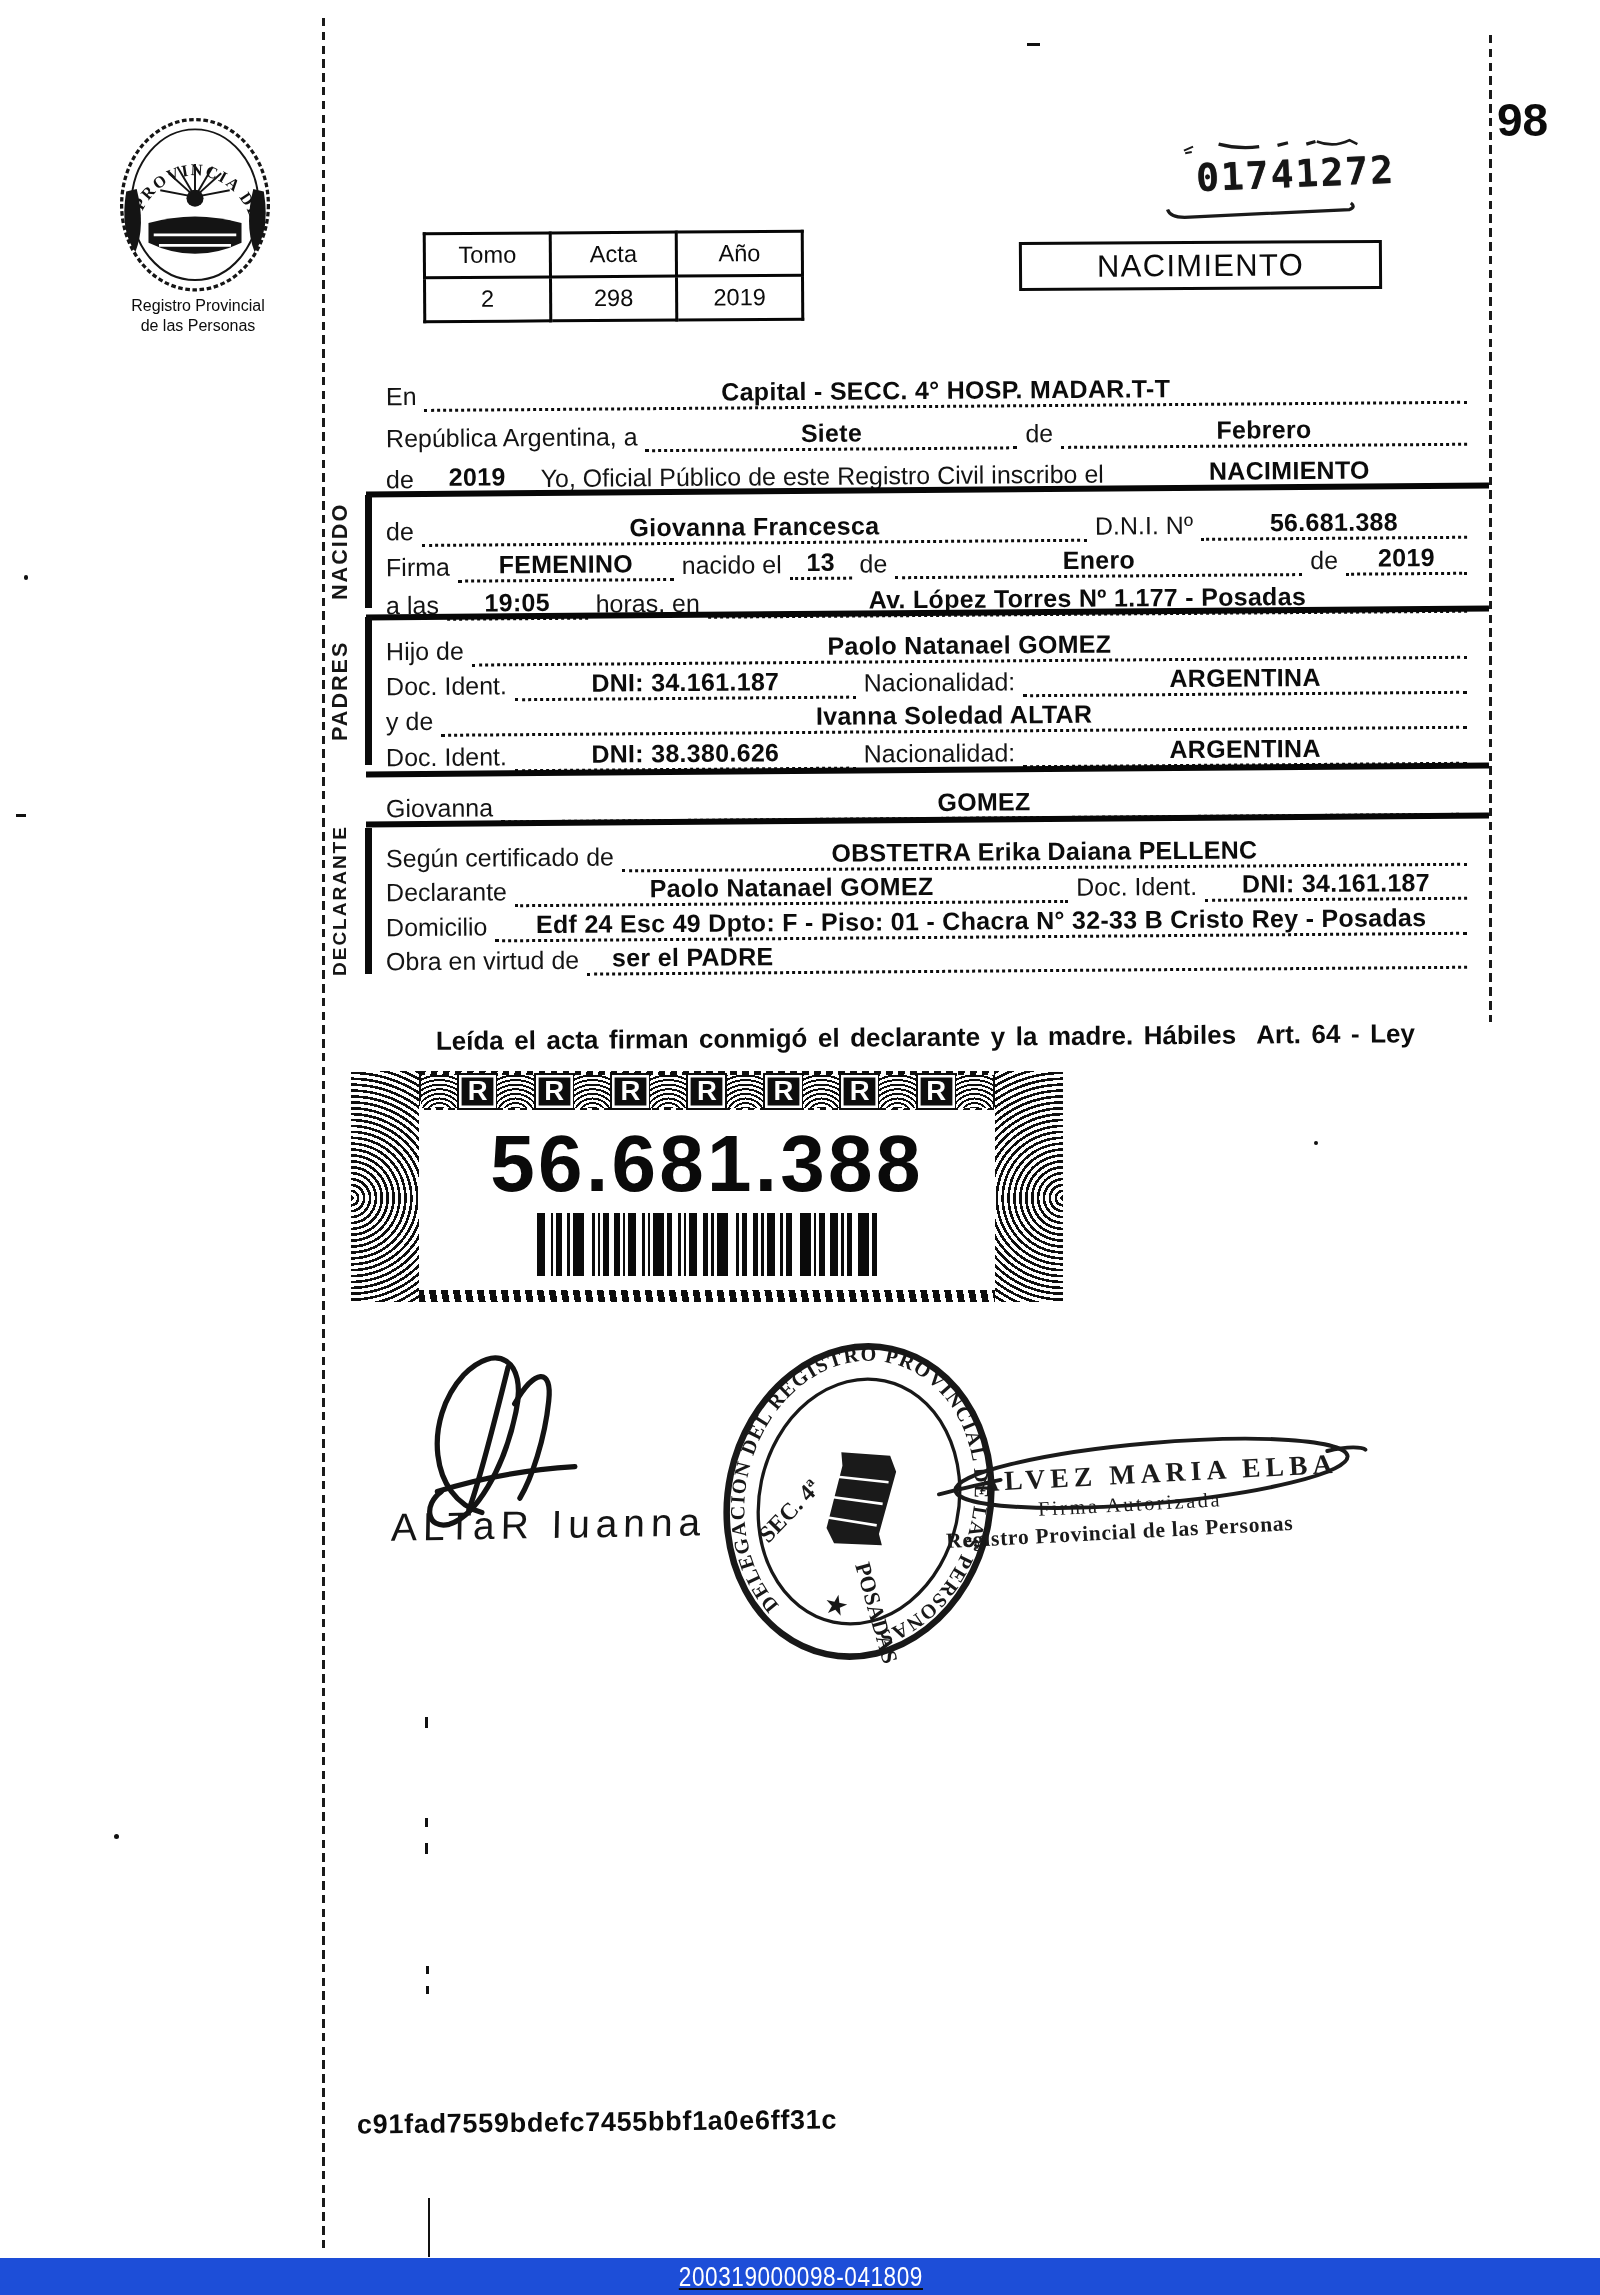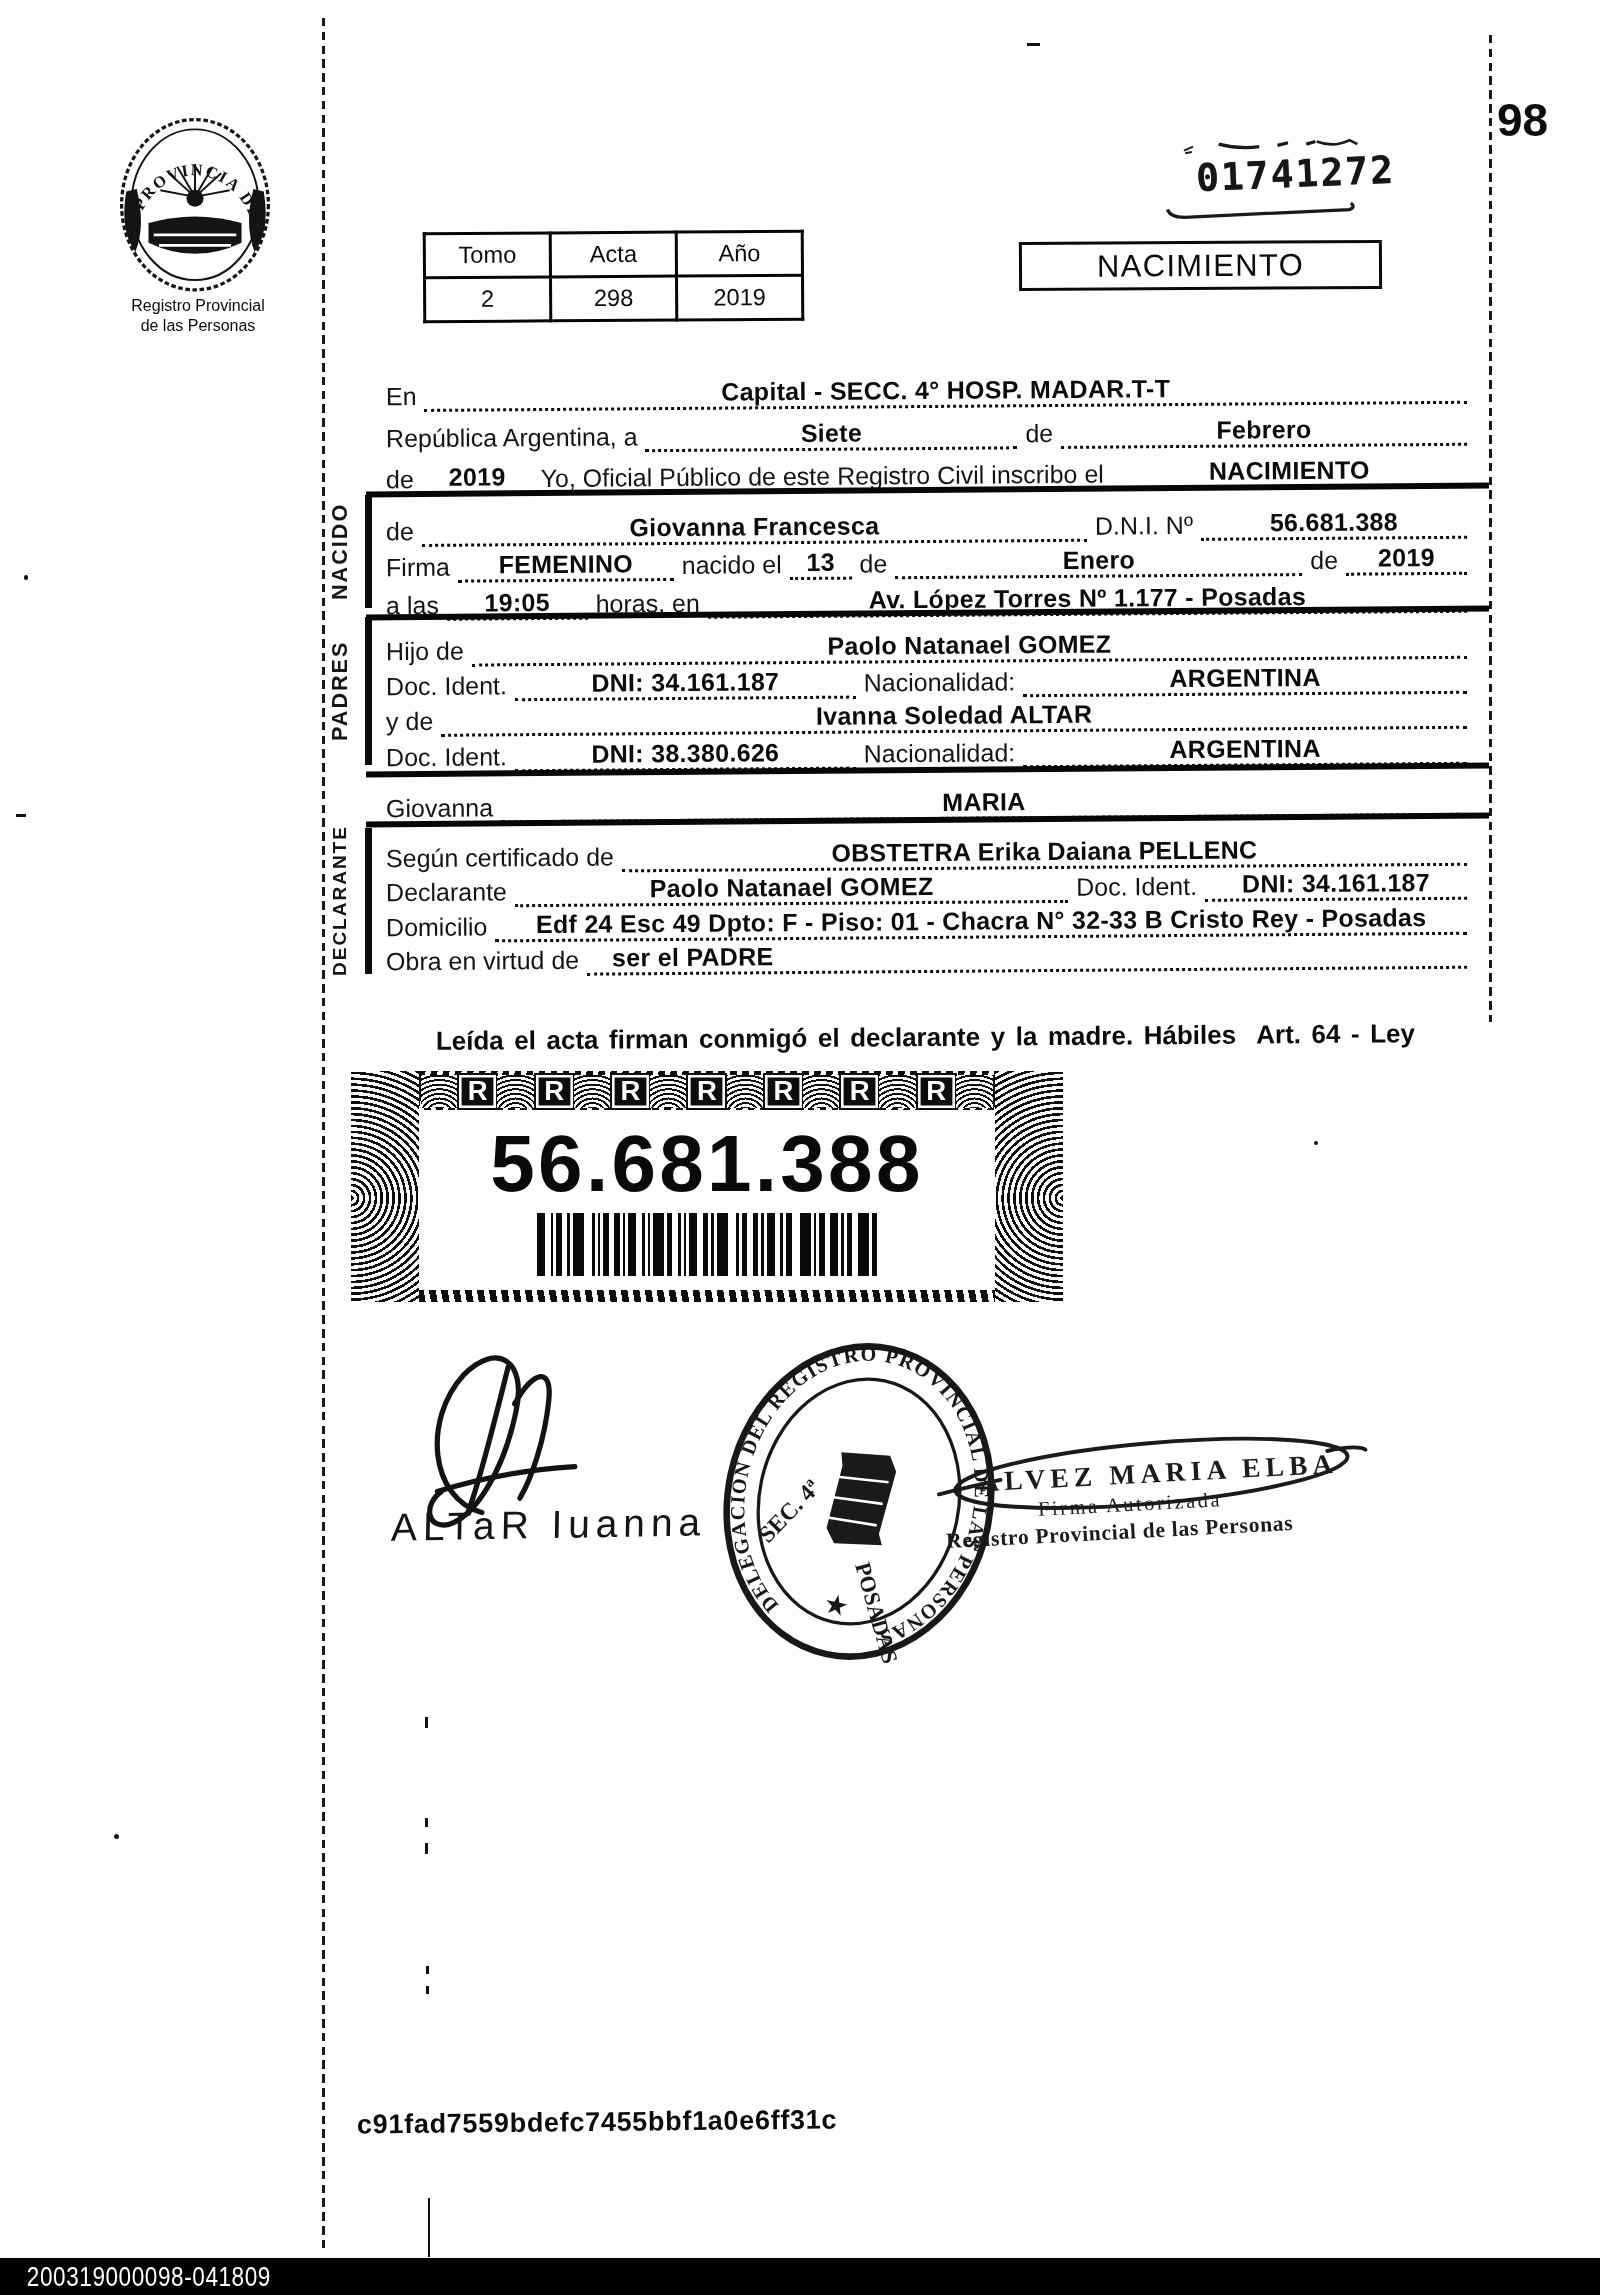--- a/index.html
+++ b/index.html
@@ -71,22 +71,22 @@
   .dni-num{font-size:80px;font-weight:700;letter-spacing:3.3px;color:#0a0a0a;line-height:1;}
   .barcode{display:flex;align-items:stretch;height:63px;}
   .barcode span{background:#0a0a0a;height:100%;}
 
   
   .handname{position:absolute;left:391px;top:1503px;font-size:39px;letter-spacing:5.9px;
             transform:rotate(-1deg) skewX(-2deg);color:#151515;white-space:nowrap;}
   .stamp-text{position:absolute;font-family:"Liberation Serif",serif;color:#1b1b1b;white-space:nowrap;}
   .hash{position:absolute;left:357px;top:2107px;font-size:27px;font-weight:700;
         letter-spacing:0.7px;transform:rotate(-0.6deg);}
-  .footer-bar{position:absolute;left:0;right:0;bottom:0;height:37px;background:#000000;
-        display:flex;align-items:center;justify-content:flex-start;}
+  .footer-bar{position:absolute;left:0;right:0;bottom:0;height:37px;background:#1d4ed8;
+        display:flex;align-items:center;justify-content:center;text-decoration:underline;}
   .footer-bar .code{color:#fff;font-size:27.5px;letter-spacing:0.7px;transform:scaleX(0.82);}
   .speck{position:absolute;background:#111;}
 </style>
 </head>
 <body>
 
 <div class="page">
 
   <div class="vdash" style="left:322px;top:18.4px;height:2236px;"></div>
   <div class="vdash" style="left:1489px;top:35px;height:987px;"></div>
@@ -256,21 +256,21 @@
     <span class="lab">Nacionalidad:</span>
     <span class="fld">
         <span class="v">ARGENTINA</span>
       </span>
   </div>
   <div class="hr tilt" style="top:767px;"></div>
 
   <div class="row tilt" style="top:787px;">
     <span class="lab">Giovanna</span>
     <span class="fld">
-        <span class="v">MARIA</span>
+        <span class="v">GOMEZ</span>
       </span>
   </div>
   <div class="hr tilt" style="top:817px;"></div>
 
   <div class="bracket" style="top:828px;height:146px;"></div>
   <div class="vlabel" style="top:824px;height:153px;font-size:19px;">DECLARANTE</div>
   <div class="row tilt" style="top:837px;">
     <span class="lab">Según certificado de</span>
     <span class="fld">
         <span class="v">OBSTETRA Erika Daiana PELLENC</span>

